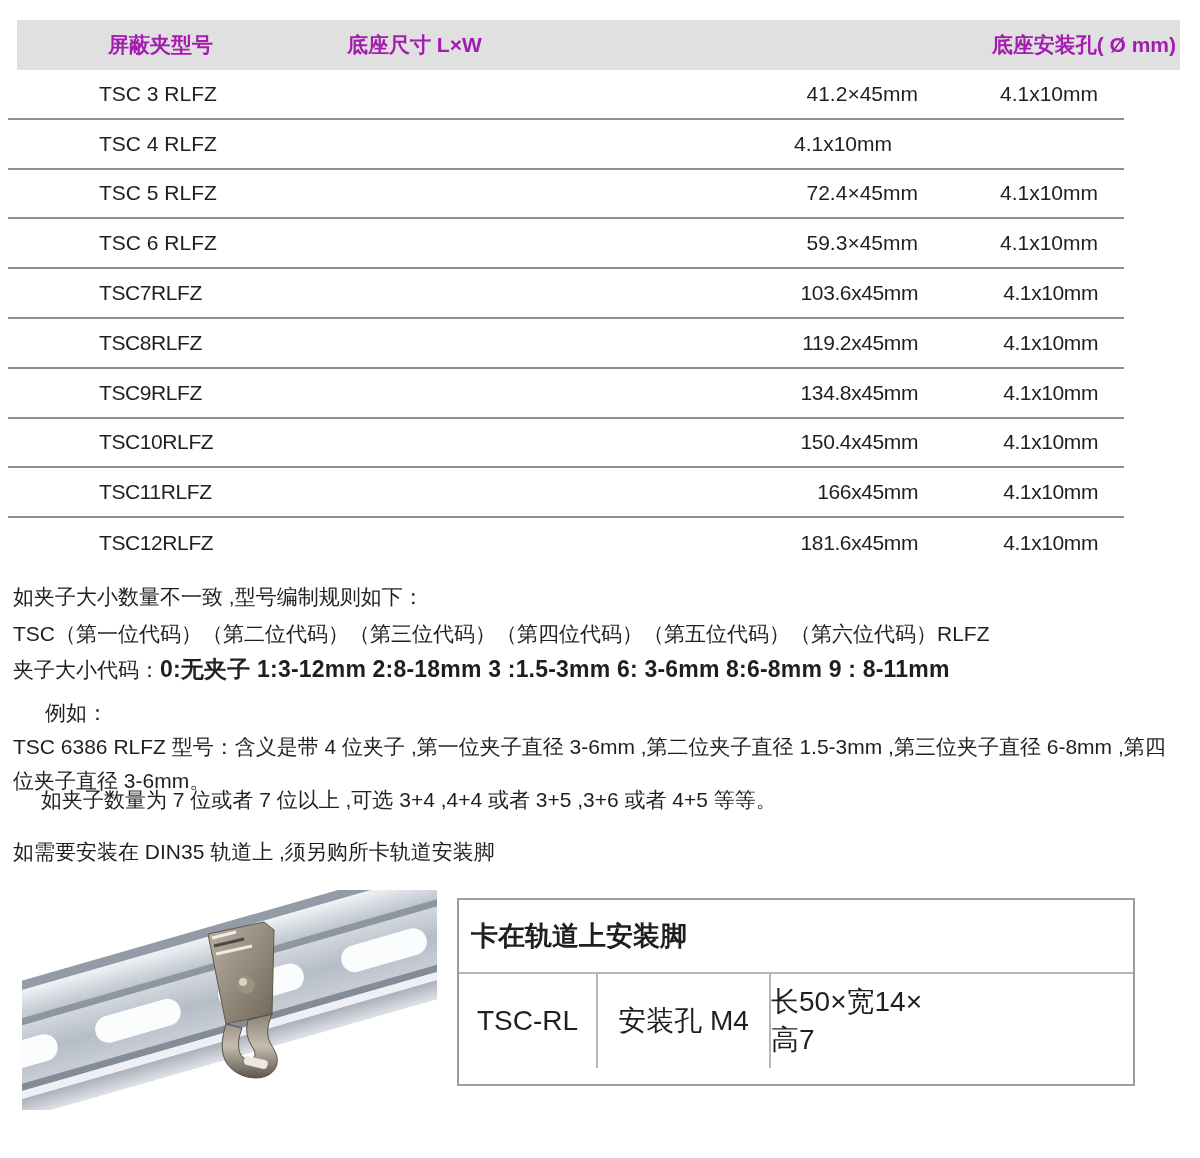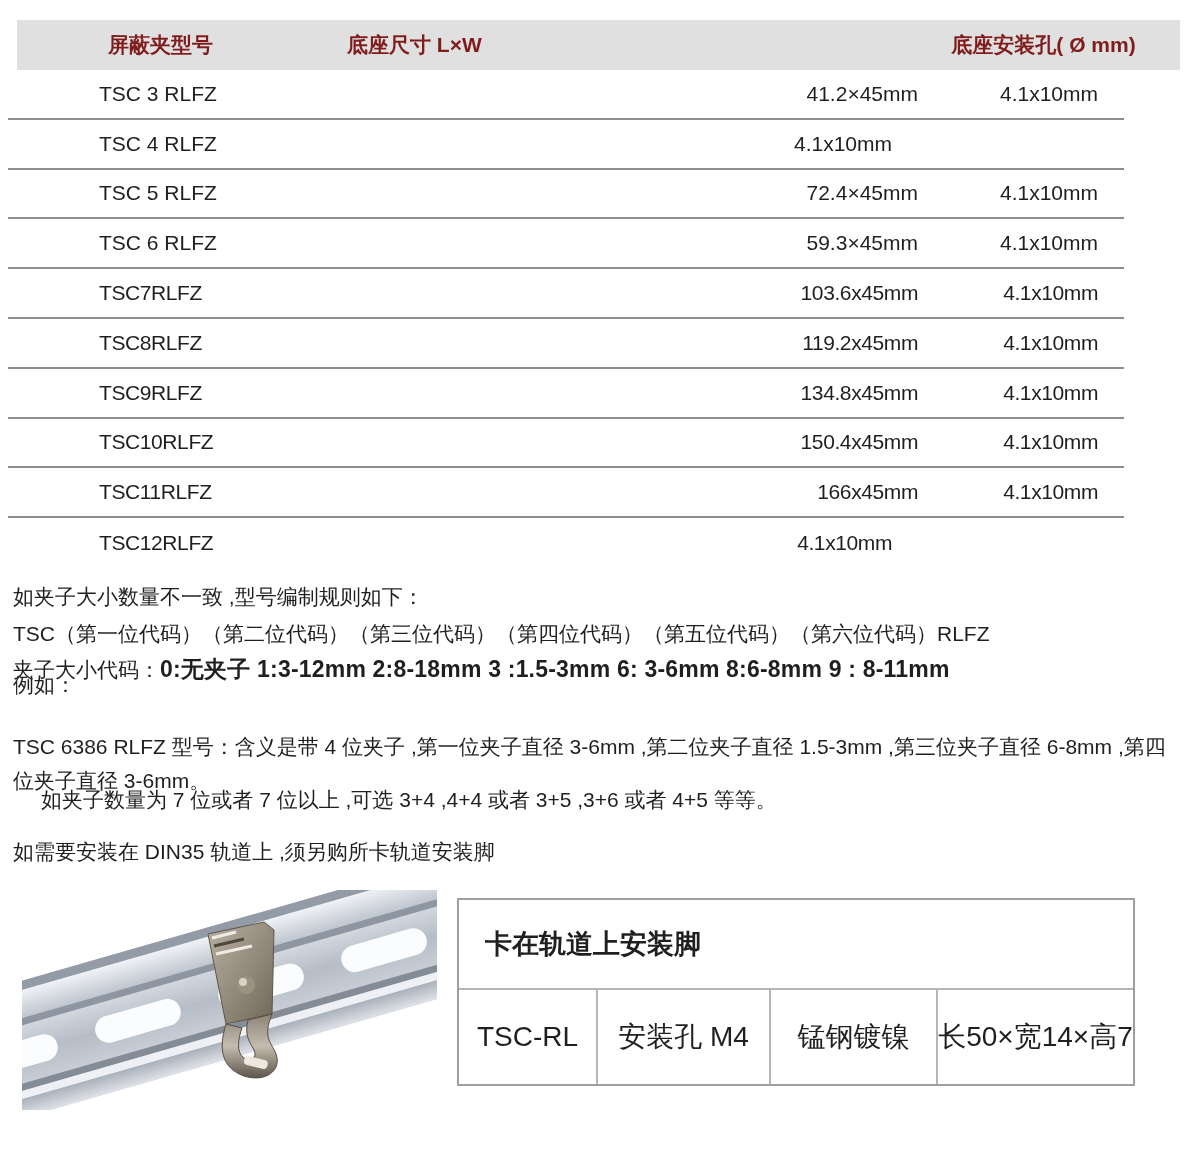--- a/index.html
+++ b/index.html
@@ -5,55 +5,55 @@
   html,body{margin:0;padding:0;}
   .page{
     position:relative; width:1200px; height:1158px; background:#ffffff;
     overflow:hidden; font-family:"Liberation Sans","DejaVu Sans",sans-serif;
     color:#1f1f1f;
   }
   
   .spec-header{
     position:absolute; left:17px; top:20px; width:1163px; height:50px;
     background:#e0e0e0; display:grid; grid-template-columns:330px 580px 1fr;
-    align-items:center; font-size:21px; font-weight:600; color:#7f1d1d;
+    align-items:center; font-size:21px; font-weight:600; color:#a21caf;
   }
   .spec-header .h1{padding-left:91px;}
   .spec-header .h2{text-align:left;}
-  .spec-header .h3{text-align:center; padding-right:20px;}
+  .spec-header .h3{text-align:right; padding-right:4px;}
   .spec-rows{position:absolute; left:8px; top:70px; width:1116px;}
   .row{
     height:49.8px; display:grid; grid-template-columns:330px 580px 1fr;
     align-items:center; font-size:21px; box-sizing:border-box;
   }
   .row.sep{border-bottom:2px solid #8d8d8d;}
   .row .c1{padding-left:91px;}
   .row .c2{text-align:right;}
   .row .c3{text-align:right; padding-right:26px;}
   .row.condensed{letter-spacing:-0.4px;}
   
   .note{
     position:absolute; left:13px; margin:0; font-size:21px; white-space:nowrap;
   }
   .n1{top:583px;}
   .n2{top:620px;}
   .n3{top:654px;}
   .n3 .codes{font-size:23px; font-weight:bold; letter-spacing:0.2px;}
-  .n4{top:671px;}
+  .n4{top:699px;margin-left:32px;}
   .n5{top:733px;}
   .n6{top:767px;}
   .n7{top:786px;margin-left:28px;}
   .n8{top:838px;}
   
   .rail-table{
     position:absolute; left:457px; top:898px; width:678px; height:188px;
     border:2px solid #9e9e9e; box-sizing:border-box; background:#ffffff;
   }
   .rail-title{
-    height:90px; display:flex; align-items:center; padding-left:26px;
+    height:74px; display:flex; align-items:center; padding-left:12px;
     font-size:27px; font-weight:600; border-bottom:2px solid #b5b5b5;
     box-sizing:border-box;
   }
   .rail-cells{
     display:grid; grid-template-columns:137px 173px 167px 1fr; height:94px;
   }
   .rail-cell{
     display:flex; align-items:center; justify-content:center;
     font-size:28px; box-sizing:border-box;
   }
@@ -112,20 +112,21 @@
       <div class="c2">150.4x45mm</div>
       <div class="c3">4.1x10mm</div>
     </div>
     <div class="row sep condensed">
       <div class="c1">TSC11RLFZ</div>
       <div class="c2">166x45mm</div>
       <div class="c3">4.1x10mm</div>
     </div>
     <div class="row condensed">
       <div class="c1">TSC12RLFZ</div>
+      <div class="c2">181.6x45mm</div>
       <div class="c3">4.1x10mm</div>
     </div>
   </div>
 
   <p class="note n2">TSC（第一位代码）（第二位代码）（第三位代码）（第四位代码）（第五位代码）（第六位代码）RLFZ</p>
   <p class="note n1">如夹子大小数量不一致 ,型号编制规则如下：</p>
   <p class="note n3"><span>夹子大小代码：</span><span class="codes">0:无夹子  1:3-12mm  2:8-18mm  3 :1.5-3mm  6: 3-6mm  8:6-8mm  9 : 8-11mm</span></p>
   <p class="note n4">例如：</p>
   <p class="note n5">TSC 6386 RLFZ 型号：含义是带 4 位夹子 ,第一位夹子直径 3-6mm ,第二位夹子直径 1.5-3mm ,第三位夹子直径 6-8mm ,第四</p>
   <p class="note n6">位夹子直径 3-6mm。</p>
@@ -186,18 +187,17 @@
         <rect x="222" y="168" width="24" height="9" rx="4" transform="rotate(14 234 172)" fill="#ece8df"></rect>
       </g>
     </svg>
   </div>
 
   <div class="rail-table">
     <div class="rail-title">卡在轨道上安装脚</div>
     <div class="rail-cells">
       <div class="rail-cell">TSC-RL</div>
       <div class="rail-cell">安装孔 M4</div>
-      <div class="rail-cell">锰钢镀镍</div>
       <div class="rail-cell">长50×宽14×高7</div>
     </div>
   </div>
 
 </div>
 
 </body></html>

